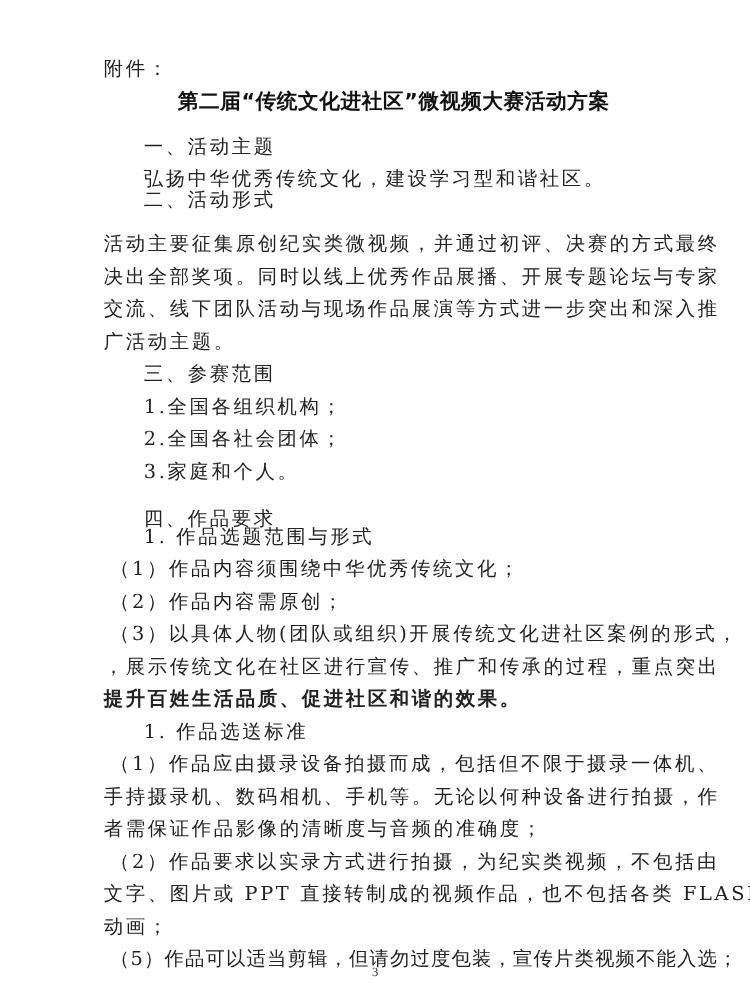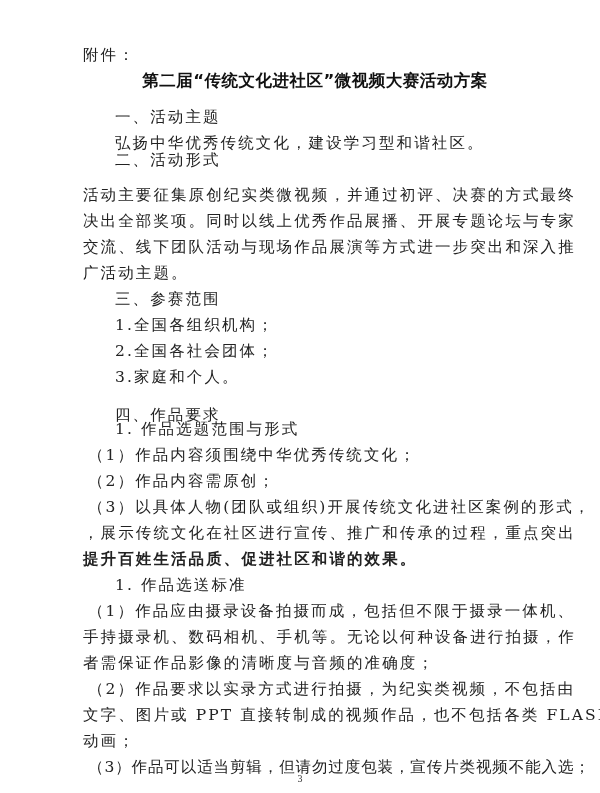--- a/index.html
+++ b/index.html
@@ -56,16 +56,16 @@
   <div class="line" style="top:523px;">，展示传统文化在社区进行宣传、推广和传承的过程，重点突出</div>
   <div class="line" style="top:549px;font-weight:bold;">提升百姓生活品质、促进社区和谐的效果。</div>
 
   <div class="line ind" style="top:575px;">1. 作品选送标准</div>
   <div class="line paren" style="top:601px;">（1）作品应由摄录设备拍摄而成，包括但不限于摄录一体机、</div>
   <div class="line" style="top:627px;">手持摄录机、数码相机、手机等。无论以何种设备进行拍摄，作</div>
   <div class="line" style="top:653px;">者需保证作品影像的清晰度与音频的准确度；</div>
   <div class="line paren" style="top:679px;">（2）作品要求以实录方式进行拍摄，为纪实类视频，不包括由</div>
   <div class="line" style="top:705px;">文字、图片或 PPT 直接转制成的视频作品，也不包括各类 FLASH</div>
   <div class="line" style="top:731px;">动画；</div>
-  <div class="line paren" style="top:757px; letter-spacing:0.9px;">（3）作品可以适当剪辑，但请勿过度包装，宣传片类视频不能入选；</div>
+  <div class="line paren" style="top:757px; letter-spacing:0.9px;">（5）作品可以适当剪辑，但请勿过度包装，宣传片类视频不能入选；</div>
 
   <div class="pagenum" style="top:773px;">3</div>
 </div>
 
 </body></html>

